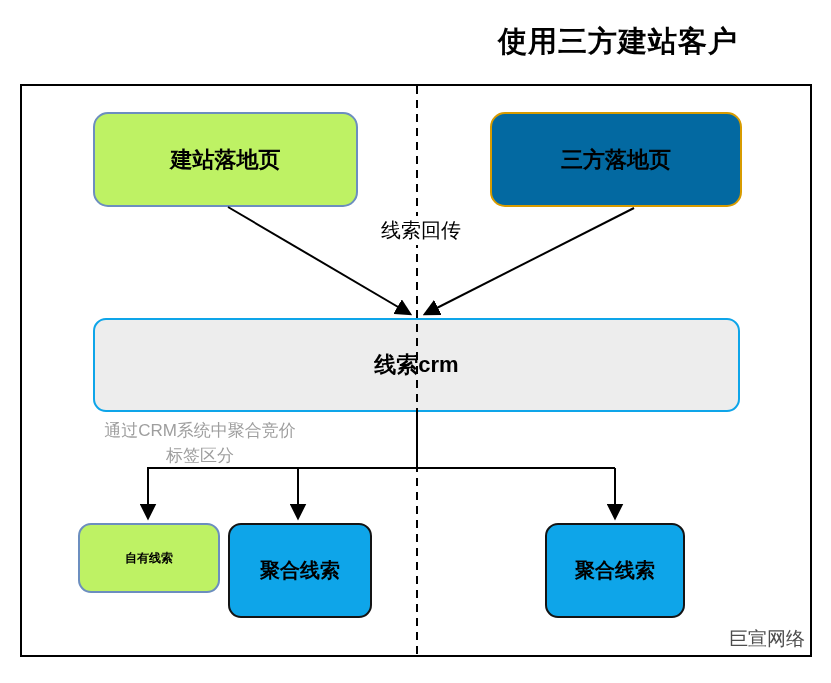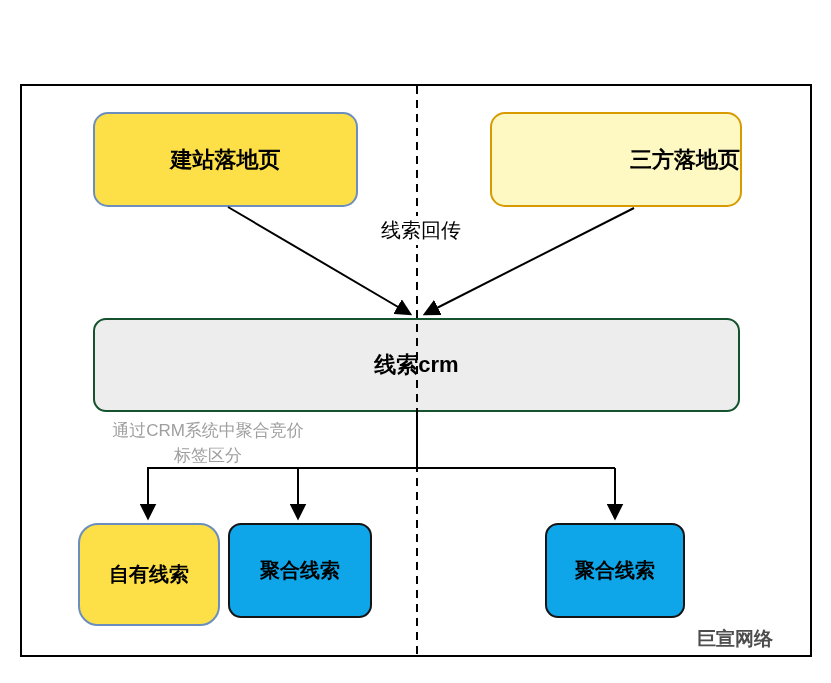--- a/index.html
+++ b/index.html
@@ -45,29 +45,29 @@
     display: flex;
     align-items: center;
     justify-content: center;
     box-sizing: border-box;
     border-radius: 15px;
     font-weight: bold;
     color: #000000;
     z-index: 1;
     text-align: center;
   }
-  .node.blue   { background: #fde047; border: 2px solid #6c8ebf; }
-  .node.orange { background: #fef9c3; border: 2px solid #d79b00; justify-content: flex-end; }
-  .node.gray   { background: #ededed; border: 2px solid #14532d; text-align: right; }
+  .node.blue   { background: #bef264; border: 2px solid #6c8ebf; }
+  .node.orange { background: #0369a1; border: 2px solid #d79b00; }
+  .node.gray   { background: #ededed; border: 2px solid #0ea5e9; text-align: right; }
   .node.green  { background: #0ea5e9; border: 2px solid #141414; }
 
   .node.top-left   { left: 93px;  top: 112px; width: 265px; height: 95px; font-size: 22px; }
   .node.top-right  { left: 490px; top: 112px; width: 252px; height: 95px; font-size: 22px; }
   .node.crm        { left: 93px;  top: 318px; width: 647px; height: 94px; font-size: 22px; border-radius: 13px;}
-  .node.own        { left: 78px;  top: 523px; width: 142px; height: 103px; font-size: 20px; border-radius: 20px;}
+  .node.own        { left: 78px;  top: 523px; width: 142px; height: 70px; font-size: 12px; border-radius: 13px;}
   .node.agg-left   { left: 228px; top: 523px; width: 144px; height: 95px; font-size: 20px; border-radius: 13px;}
   .node.agg-right  { left: 545px; top: 523px; width: 140px; height: 95px; font-size: 20px; border-radius: 13px;}
 
   svg.connectors {
     position: absolute;
     left: 0; top: 0;
     width: 831px;
     height: 683px;
     z-index: 2;
     pointer-events: none;
@@ -81,48 +81,48 @@
     text-align: center;
     font-size: 20px;
     color: #000000;
     background: #ffffff;
     padding: 1px 2px;
     z-index: 3;
     white-space: nowrap;
   }
   .annotation {
     position: absolute;
-    left: 88px;
+    left: 80px;
     top: 418px;
     width: 240px;
     text-align: center;
     font-size: 17px;
     line-height: 25px;
     color: #9e9e9e;
     z-index: 1;
     white-space: nowrap;
   }
   .watermark {
     position: absolute;
-    left: 628px;
+    left: 660px;
     top: 626px;
     width: 145px;
     text-align: right;
     font-size: 19px;
     color: #4d4d4d;
     z-index: 1;
     white-space: nowrap;
-    font-weight: bold;
   }
 </style>
 </head>
 <body>
 
 <div class="stage">
 
+  <div class="col-header right">使用三方建站客户</div>
 
   <div class="frame"></div>
 
   <div class="node blue top-left">
     <span>建站落地页</span>
   </div>
   <div class="node orange top-right">
     <span>三方落地页</span>
   </div>
 

